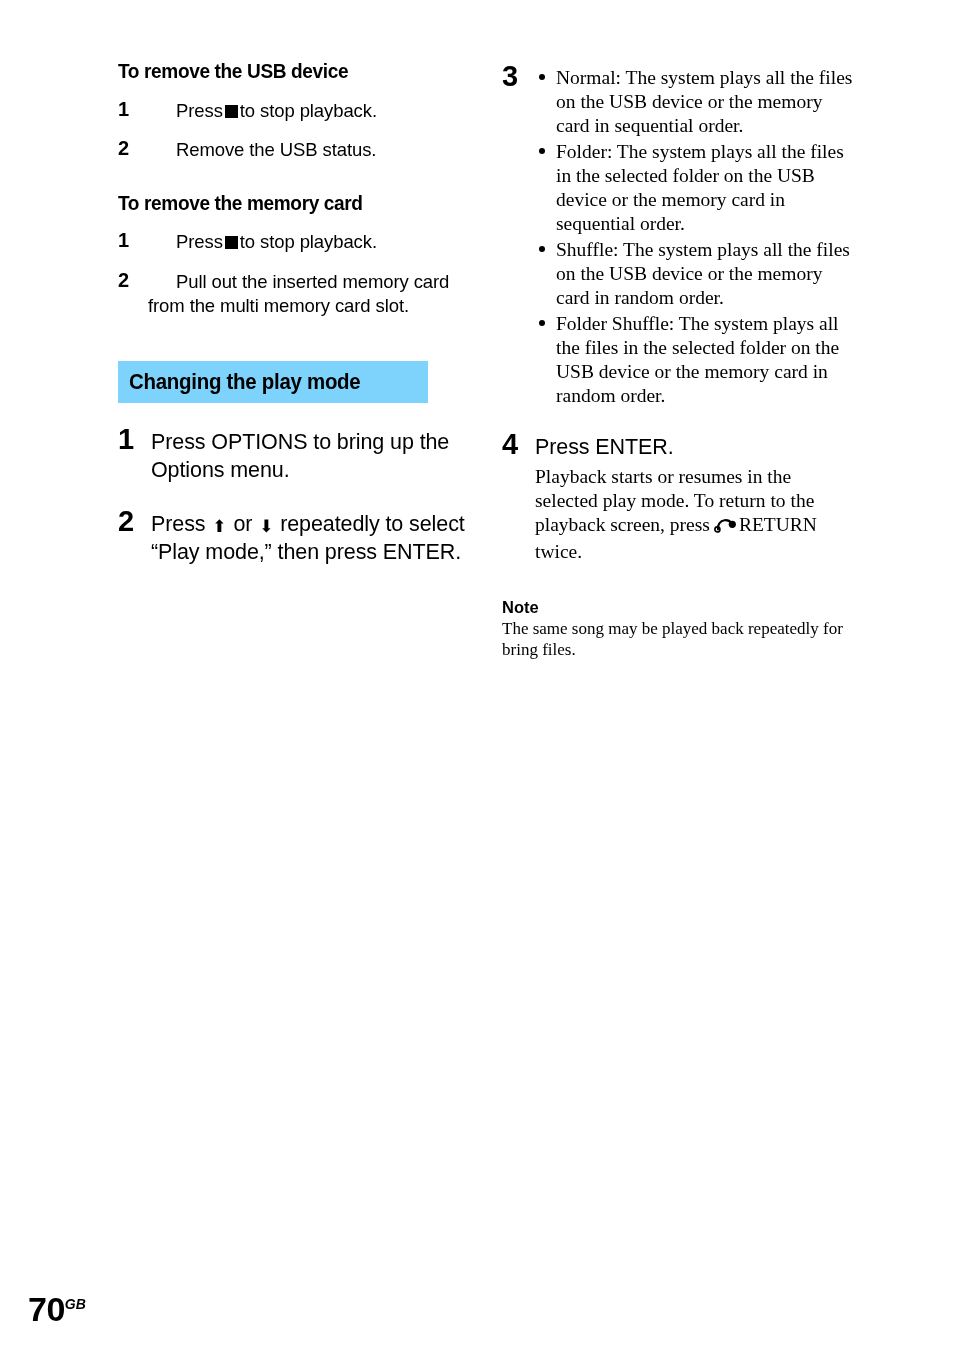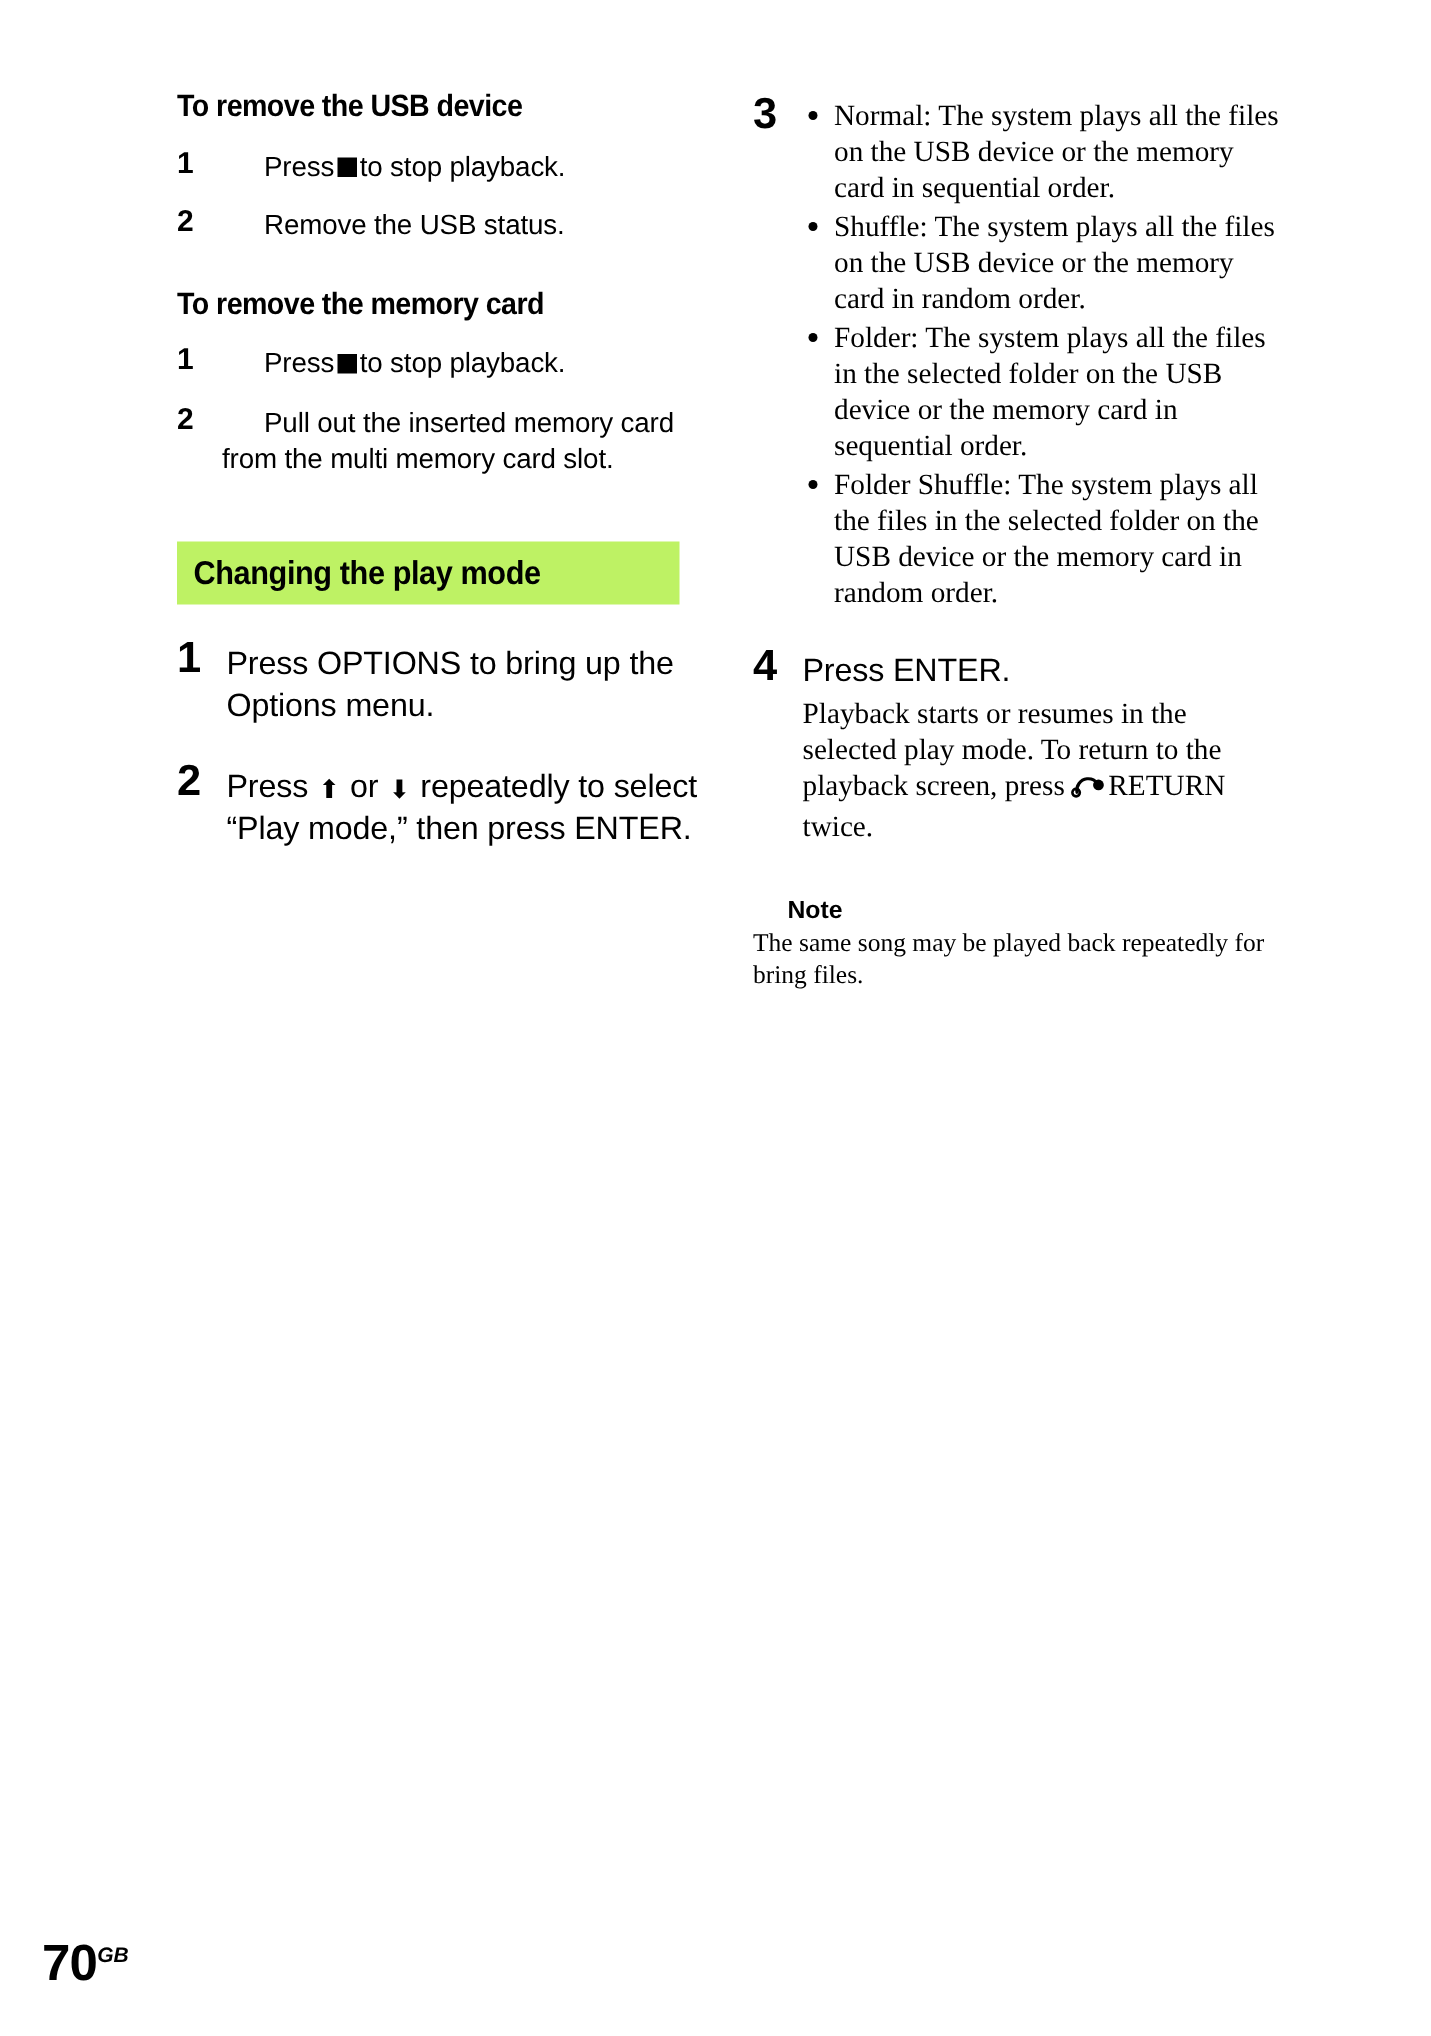--- a/index.html
+++ b/index.html
@@ -37,23 +37,23 @@
     letter-spacing: -0.4px;
     transform: scaleX(0.93);
     transform-origin: left center;
     line-height: 1.1;
     margin: 0 0 16px 0;
   }
   .sub-head.second { margin-top: 30px; }
 
   
   .band {
-    background: #bef264;
+    background: #7dd3fc;
     height: 42px;
-    width: 335px;
+    width: 310px;
     margin: 44px 0 0 0;
     display: flex;
     align-items: center;
     box-sizing: border-box;
     padding-left: 11px;
   }
   .band-text {
     font-family: "Liberation Sans", sans-serif;
     font-weight: bold;
     font-size: 22px;
@@ -144,21 +144,20 @@
     margin-top: 3px;
   }
 
   
   .note-wrap { margin-top: 34px; }
   .note-head {
     font-family: "Liberation Sans", sans-serif;
     font-weight: bold;
     font-size: 16.5px;
     margin-bottom: 2px;
-    margin-left: 23px;
   }
   .note-body {
     font-family: "Liberation Serif", serif;
     font-size: 17px;
     line-height: 1.22;
   }
 
   
   .glyph-stop {
     display: inline-block;
@@ -247,22 +246,22 @@
 
   </div>
 
   <div class="col col-right">
 
     <div class="step" style="margin-top:0">
       <span class="step-num big">3</span>
 
       <ul class="bullets">
         <li class="bullet">Normal: The system plays all the files on the USB device or the memory card in sequential order.</li>
+        <li class="bullet">Folder: The system plays all the files in the selected folder on the USB device or the memory card in sequential order.</li>
         <li class="bullet">Shuffle: The system plays all the files on the USB device or the memory card in random order.</li>
-        <li class="bullet">Folder: The system plays all the files in the selected folder on the USB device or the memory card in sequential order.</li>
         <li class="bullet">Folder Shuffle: The system plays all the files in the selected folder on the USB device or the memory card in random order.</li>
       </ul>
     </div>
 
     <div class="step">
       <span class="step-num big">4</span>
       <div class="step-text large">Press ENTER.</div>
       <div class="step-body"><span>Playback starts or resumes in the selected play mode. To return to the playback screen, press</span><span class="glyph-return"><svg width="24" height="17" viewBox="0 0 24 17" xmlns="http://www.w3.org/2000/svg" aria-hidden="true">
              <path d="M5 13.2 C4.2 9.2 7.2 4.6 11.6 4.2 C14.6 3.9 17 5 18.6 7.2" fill="none" stroke="#000" stroke-width="2.1" stroke-linecap="round"></path>
              <circle cx="4.4" cy="13.4" r="2.5" fill="none" stroke="#000" stroke-width="1.7"></circle>

